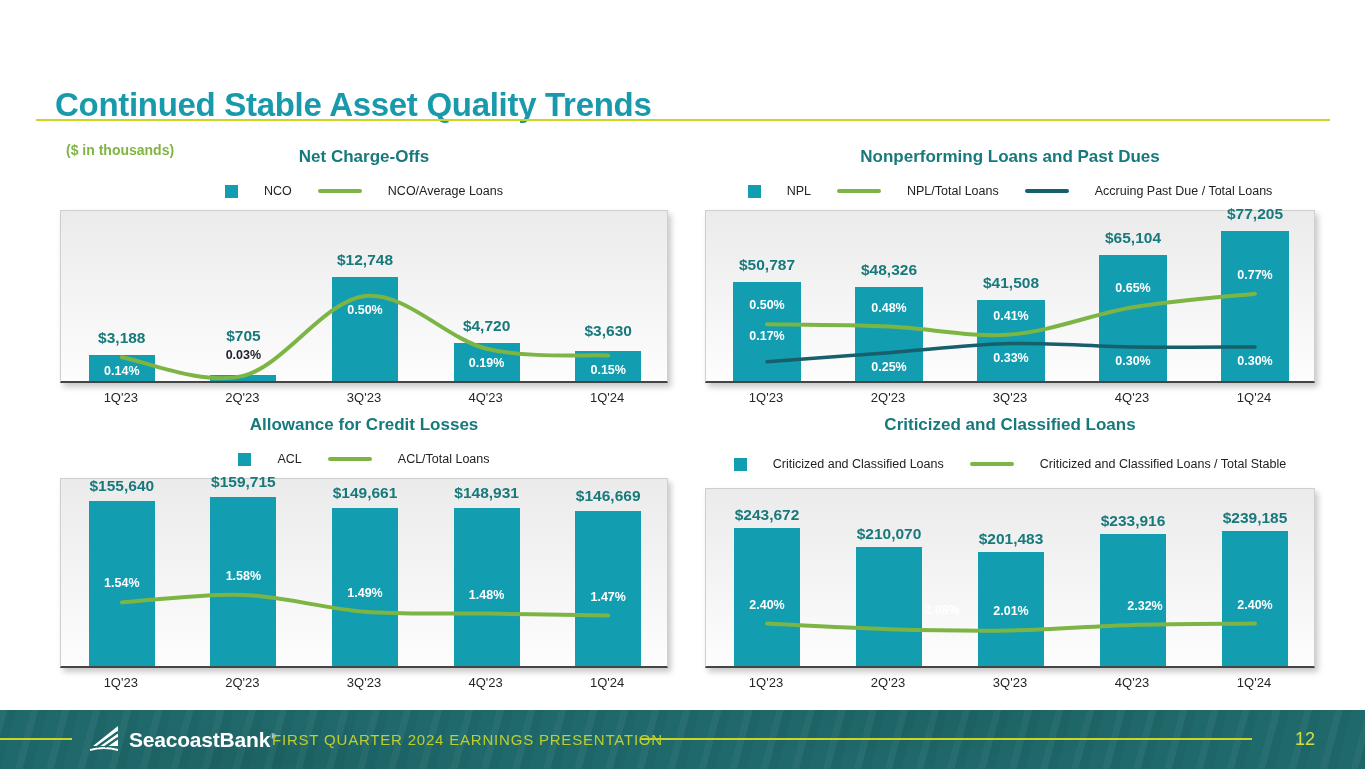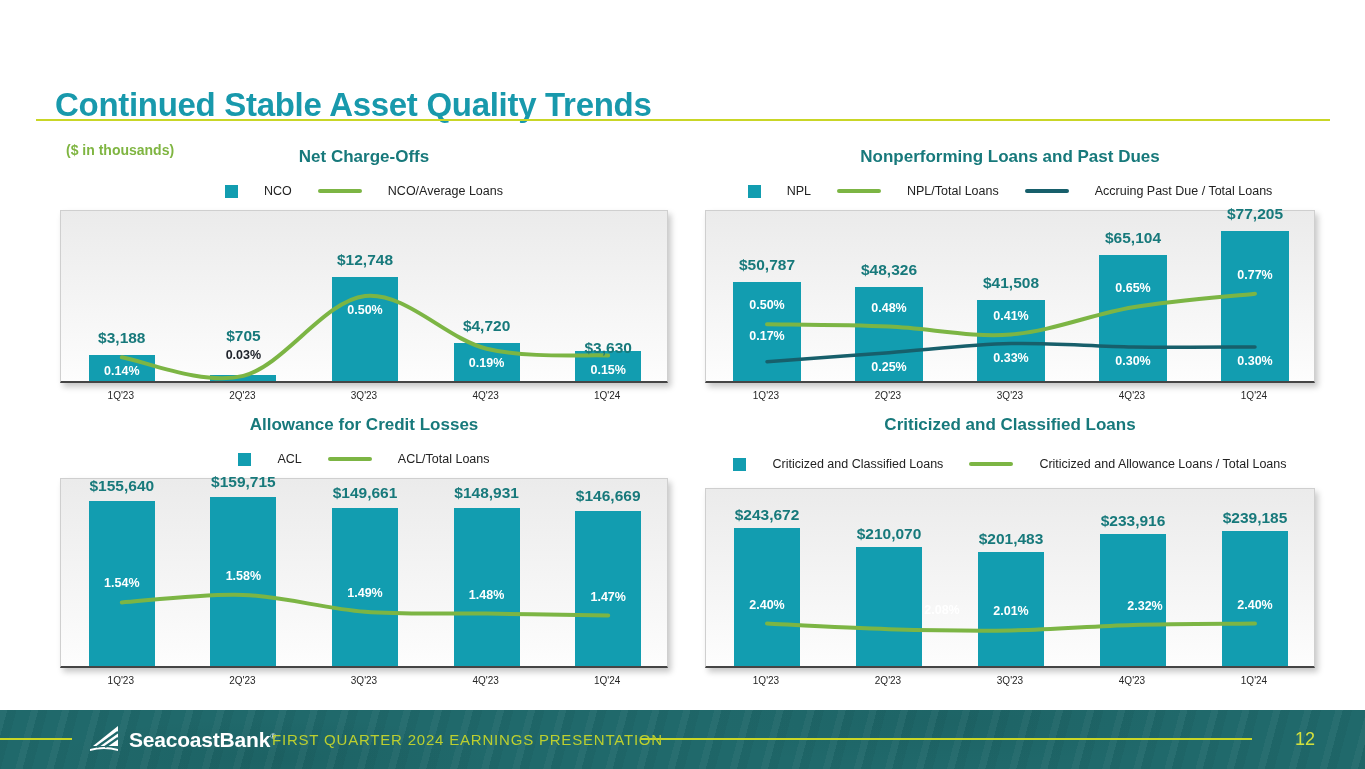--- a/index.html
+++ b/index.html
@@ -43,21 +43,21 @@
   .bar{position:absolute;bottom:0;background:#129DB0;}
   .value-label{
     position:absolute;transform:translateX(-50%);
     font-weight:bold;font-size:15.5px;color:#17797B;white-space:nowrap;
   }
   .pct-label{
     position:absolute;transform:translate(-50%,-50%);
     font-weight:bold;font-size:12.5px;white-space:nowrap;
   }
   .line-svg{position:absolute;left:0;top:0;overflow:visible;}
-  .xlabels{display:flex;font-size:10px;color:#262626;margin-top:7px;}
+  .xlabels{display:flex;font-size:13px;color:#262626;margin-top:7px;}
   .xlabels span{flex:1;text-align:center;}
   .footer{
     position:absolute;left:0;top:710px;width:1365px;height:59px;
     background:#20696B;overflow:hidden;
   }
   .footer::before{
     content:"";position:absolute;inset:0;
     background:
       repeating-linear-gradient(105deg, rgba(255,255,255,0.035) 0 7px, rgba(0,30,30,0.05) 7px 16px, rgba(255,255,255,0.0) 16px 30px),
       radial-gradient(220px 40px at 20% 80%, rgba(0,40,40,0.10), transparent),
@@ -106,21 +106,21 @@
       <div class="bar" style="left: 271px; width: 66px; height: 104px; background: rgb(18, 157, 176);"></div>
       <div class="bar" style="left: 392.6px; width: 66px; height: 38.5064px; background: rgb(18, 157, 176);"></div>
       <div class="bar" style="left: 514.2px; width: 66px; height: 29.6141px; background: rgb(18, 157, 176);"></div>
       <svg class="line-svg" width="608" height="170" viewBox="0 0 608 170">
         <path d="M 60.8 146.2 C 81.1 149.3, 141.9 175.1, 182.4 164.9 C 222.9 154.7, 263.5 89.5, 304.0 85.0 C 344.5 80.5, 385.1 127.8, 425.6 137.7 C 466.1 147.6, 526.9 143.4, 547.2 144.5" fill="none" stroke="#7CB544" stroke-width="4" stroke-linecap="round"></path>
       </svg>
       <div class="value-label" style="left: 60.8px; bottom: 34.0082px;">$3,188</div>
       <div class="value-label" style="left: 182.4px; bottom: 35.7515px;">$705</div>
       <div class="value-label" style="left: 304px; bottom: 112px;">$12,748</div>
       <div class="value-label" style="left: 425.6px; bottom: 46.5064px;">$4,720</div>
-      <div class="value-label" style="left: 547.2px; bottom: 24px;">$3,630</div>
+      <div class="value-label" style="left: 547.2px; bottom: 41px;">$3,630</div>
       <div class="pct-label" style="left: 60.8px; top: 160.2px; color: rgb(255, 255, 255);">0.14%</div>
       <div class="pct-label" style="left: 182.4px; top: 144.249px; color: rgb(32, 36, 44);">0.03%</div>
       <div class="pct-label" style="left: 304px; top: 99px; color: rgb(255, 255, 255);">0.50%</div>
       <div class="pct-label" style="left: 425.6px; top: 151.7px; color: rgb(255, 255, 255);">0.19%</div>
       <div class="pct-label" style="left: 547.2px; top: 158.5px; color: rgb(255, 255, 255);">0.15%</div>
     </div>
     <div class="xlabels">
       <span>1Q'23</span>
       <span>2Q'23</span>
       <span>3Q'23</span>
@@ -220,21 +220,21 @@
   </div>
 <div class="chart" style="left: 705px; top: 410px; width: 610px;">
     <div class="chart-title" style="height: 30px;">Criticized and Classified Loans</div>
     <div class="legend" style="height: 48px;">
       <div class="legend-item">
         <span class="swatch-box" style="background: rgb(18, 157, 176);"></span>
         <span>Criticized and Classified Loans</span>
       </div>
       <div class="legend-item">
         <span class="swatch-line" style="background: rgb(124, 181, 68);"></span>
-        <span>Criticized and Allowance Loans  / Total Loans</span>
+        <span>Criticized and Classified Loans  / Total Stable</span>
       </div>
     </div>
     <div class="plot" style="height: 177px;">
       <div class="bar" style="left: 28px; width: 66px; height: 138px; background: rgb(18, 157, 176);"></div>
       <div class="bar" style="left: 150px; width: 66px; height: 118.97px; background: rgb(18, 157, 176);"></div>
       <div class="bar" style="left: 272px; width: 66px; height: 114.107px; background: rgb(18, 157, 176);"></div>
       <div class="bar" style="left: 394px; width: 66px; height: 132.475px; background: rgb(18, 157, 176);"></div>
       <div class="bar" style="left: 516px; width: 66px; height: 135.459px; background: rgb(18, 157, 176);"></div>
       <svg class="line-svg" width="610" height="177" viewBox="0 0 610 177">
         <path d="M 61 134.52 C 81.3 135.5, 142.3 139.0, 183.0 140.2 C 223.7 141.3, 264.3 142.1, 305.0 141.4 C 345.7 140.7, 386.3 137.1, 427.0 135.9 C 467.7 134.8, 528.7 134.8, 549.0 134.5" fill="none" stroke="#7CB544" stroke-width="4" stroke-linecap="round"></path>

